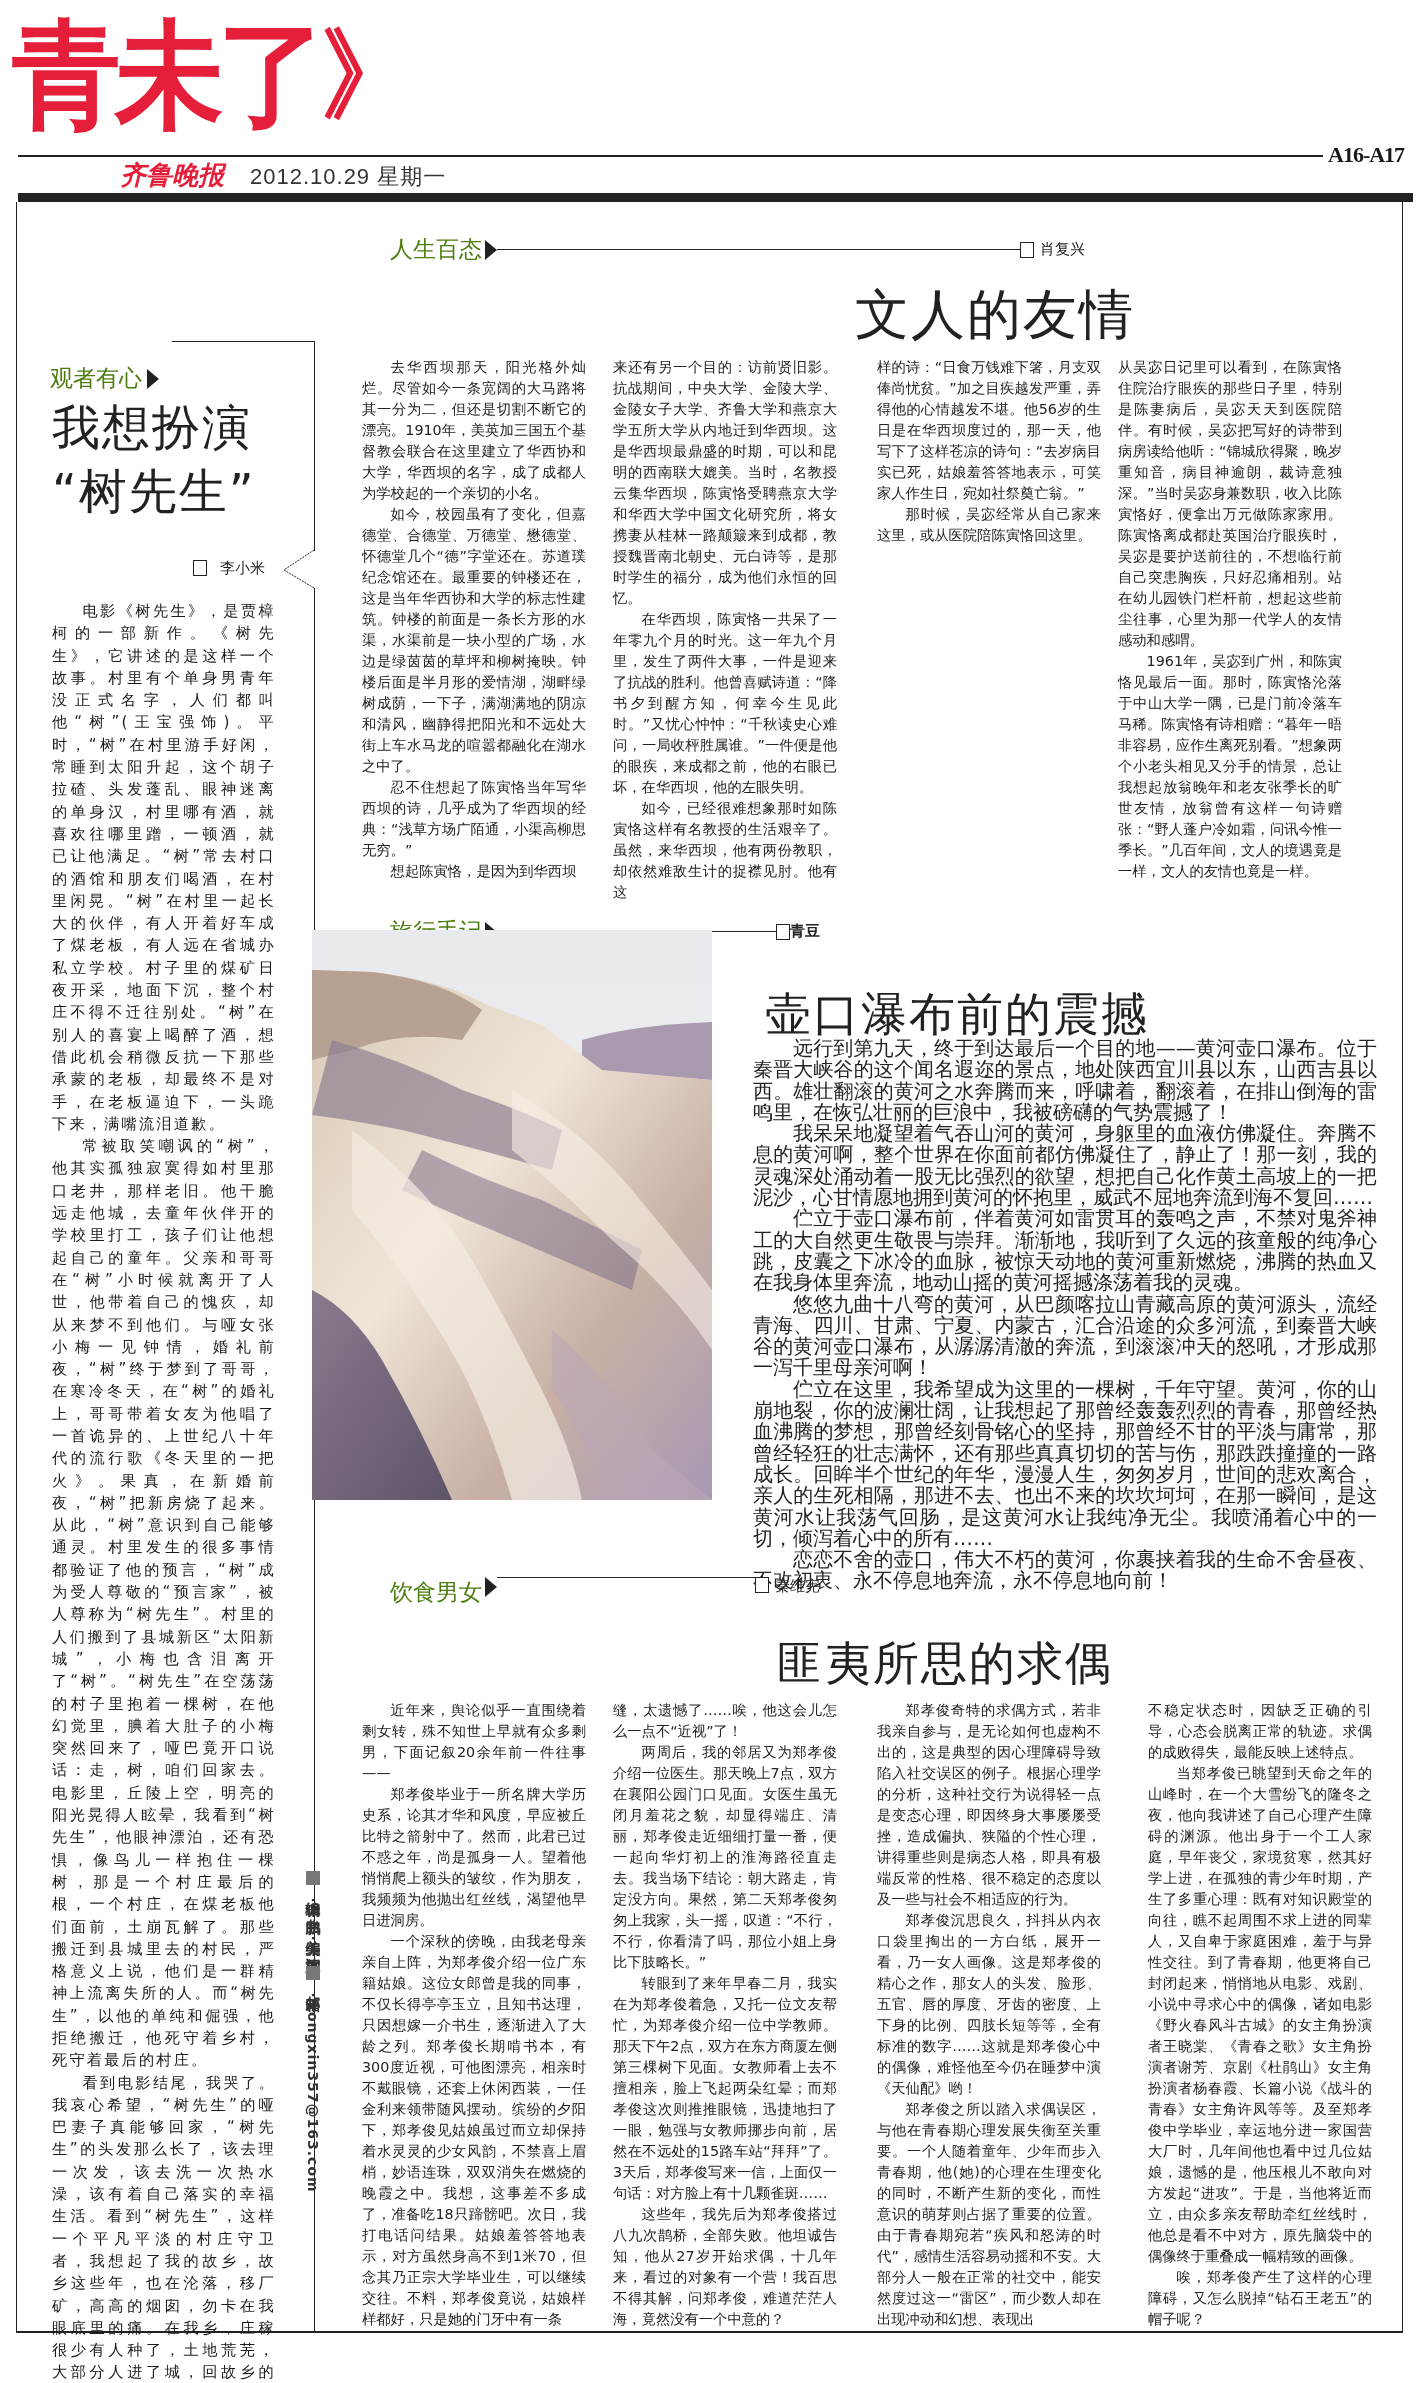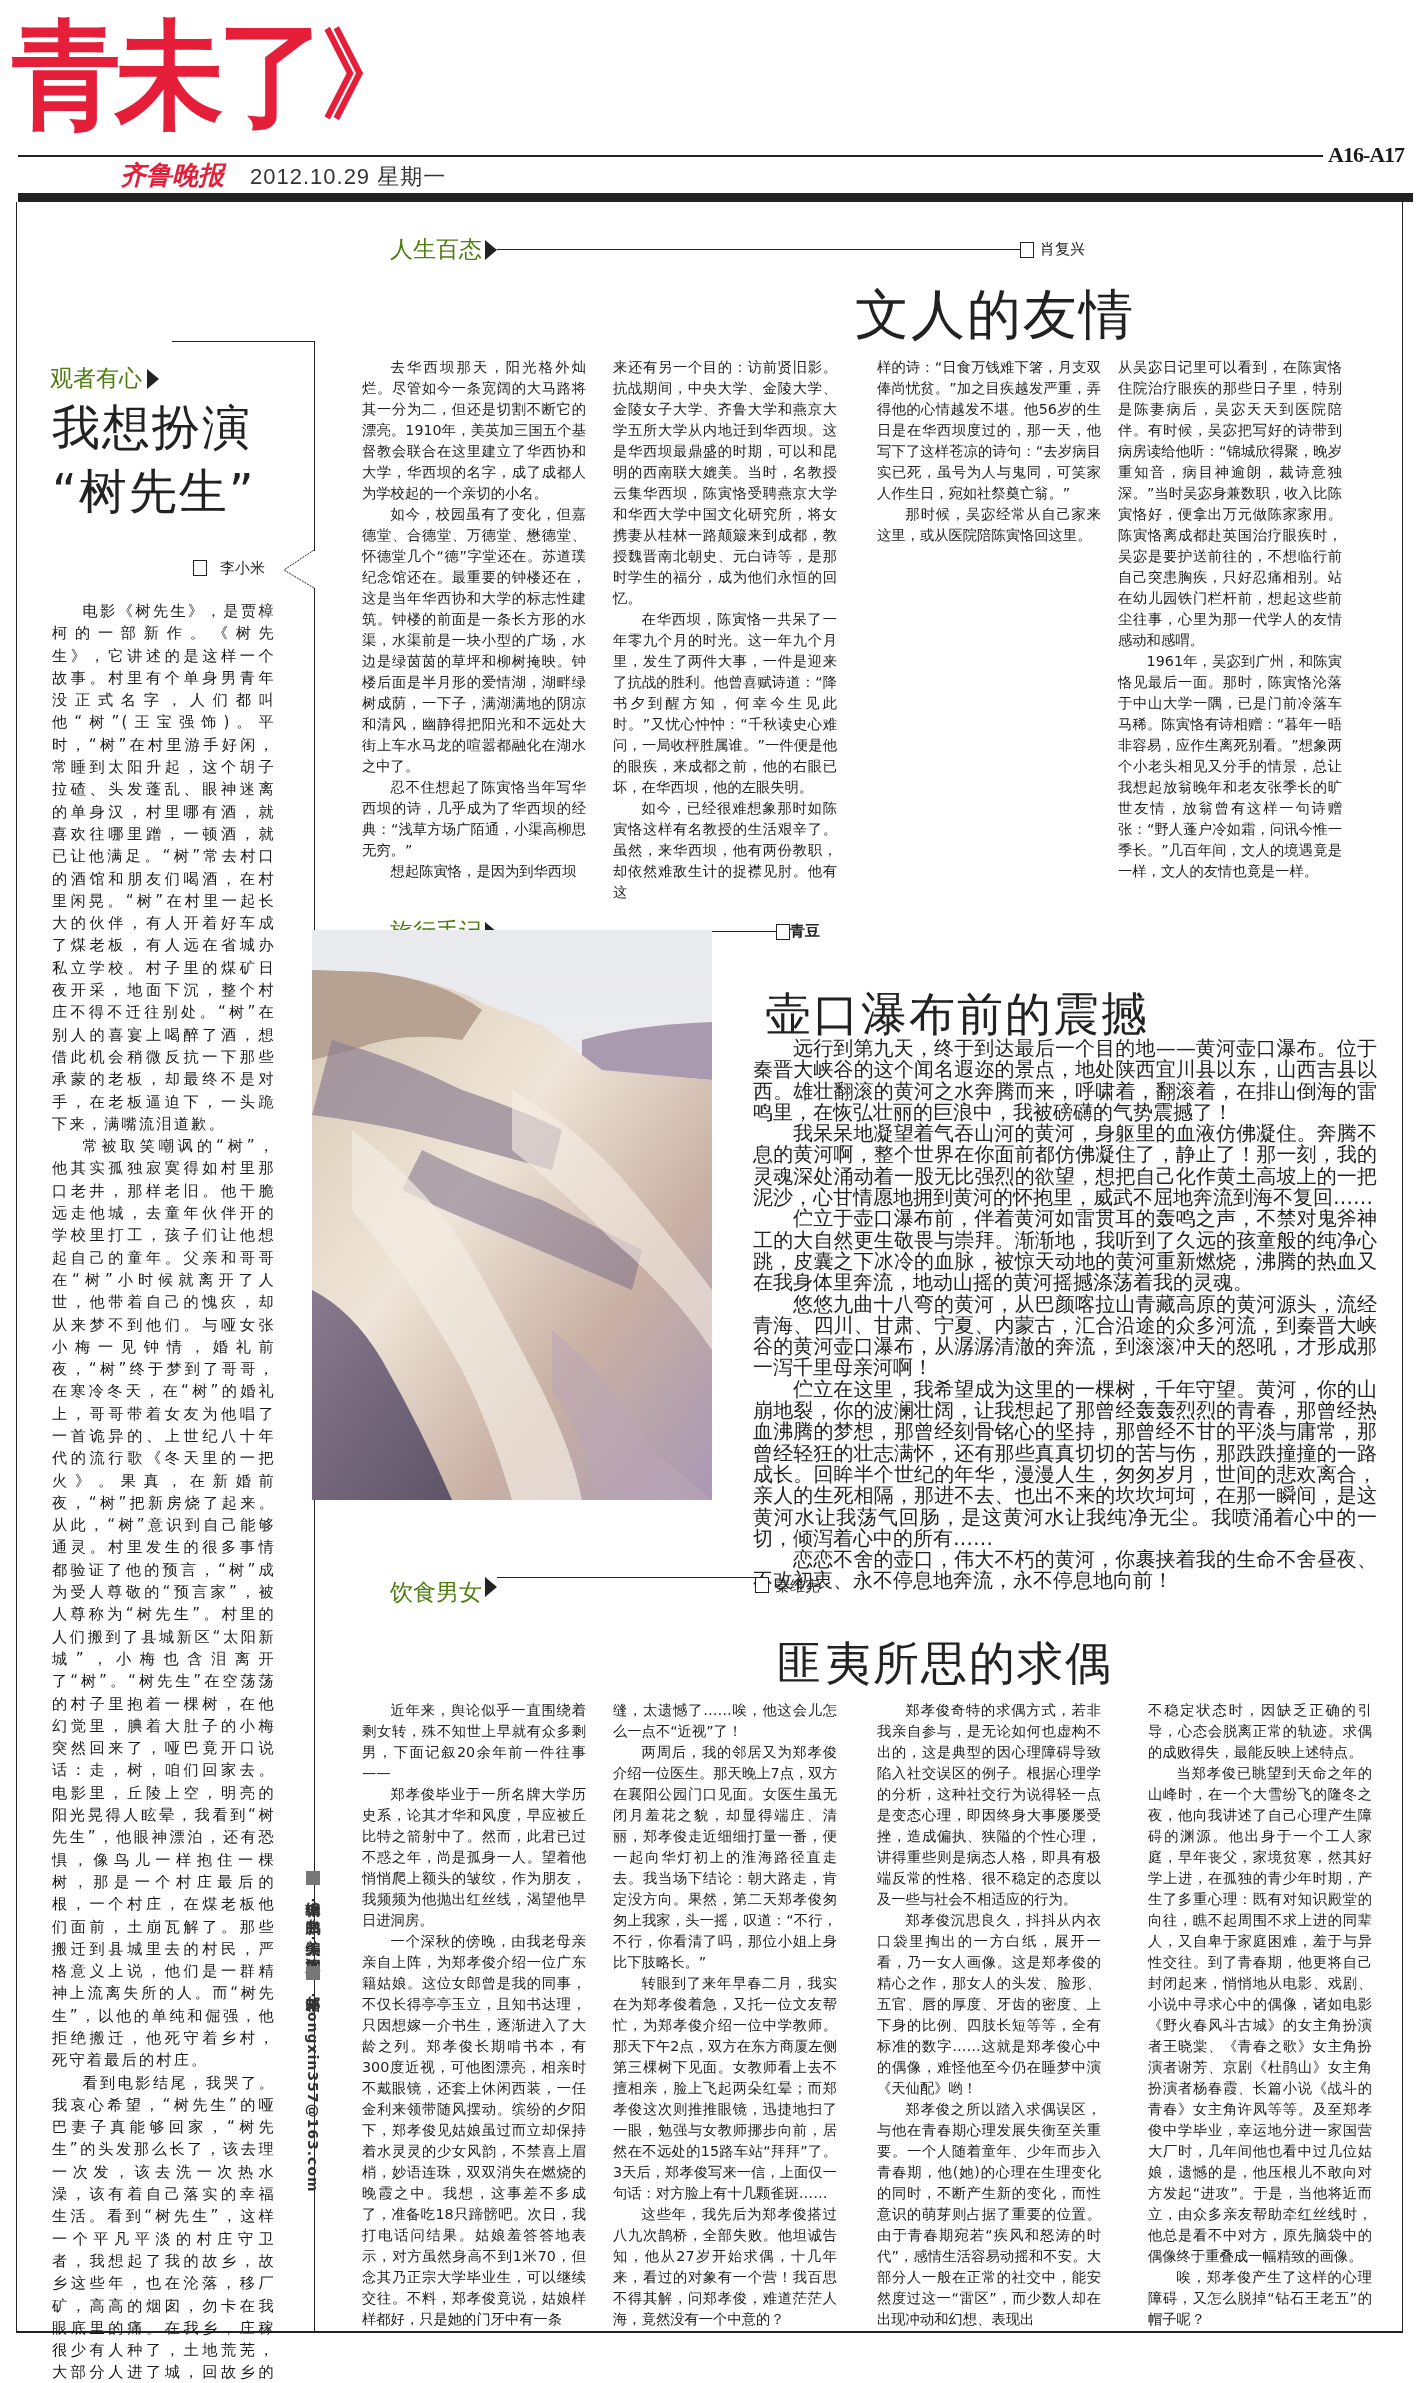--- a/index.html
+++ b/index.html
@@ -106,21 +106,21 @@
   <p>如今，校园虽有了变化，但嘉德堂、合德堂、万德堂、懋德堂、怀德堂几个“德”字堂还在。苏道璞纪念馆还在。最重要的钟楼还在，这是当年华西协和大学的标志性建筑。钟楼的前面是一条长方形的水渠，水渠前是一块小型的广场，水边是绿茵茵的草坪和柳树掩映。钟楼后面是半月形的爱情湖，湖畔绿树成荫，一下子，满湖满地的阴凉和清风，幽静得把阳光和不远处大街上车水马龙的喧嚣都融化在湖水之中了。</p>
   <p>忍不住想起了陈寅恪当年写华西坝的诗，几乎成为了华西坝的经典：“浅草方场广陌通，小渠高柳思无穷。”</p>
   <p>想起陈寅恪，是因为到华西坝</p>
 </div>
 <div class="abs col" style="left:613px; top:357px; width:224px;">
   <p style="text-indent:0">来还有另一个目的：访前贤旧影。抗战期间，中央大学、金陵大学、金陵女子大学、齐鲁大学和燕京大学五所大学从内地迁到华西坝。这是华西坝最鼎盛的时期，可以和昆明的西南联大媲美。当时，名教授云集华西坝，陈寅恪受聘燕京大学和华西大学中国文化研究所，将女携妻从桂林一路颠簸来到成都，教授魏晋南北朝史、元白诗等，是那时学生的福分，成为他们永恒的回忆。</p>
   <p>在华西坝，陈寅恪一共呆了一年零九个月的时光。这一年九个月里，发生了两件大事，一件是迎来了抗战的胜利。他曾喜赋诗道：“降书夕到醒方知，何幸今生见此时。”又忧心忡忡：“千秋读史心难问，一局收枰胜属谁。”一件便是他的眼疾，来成都之前，他的右眼已坏，在华西坝，他的左眼失明。</p>
   <p>如今，已经很难想象那时如陈寅恪这样有名教授的生活艰辛了。虽然，来华西坝，他有两份教职，却依然难敌生计的捉襟见肘。他有这</p>
 </div>
 <div class="abs col" style="left:877px; top:357px; width:224px;">
-  <p style="text-indent:0">样的诗：“日食万钱难下箸，月支双俸尚忧贫。”加之目疾越发严重，弄得他的心情越发不堪。他56岁的生日是在华西坝度过的，那一天，他写下了这样苍凉的诗句：“去岁病目实已死，虽号为人与鬼同，可笑家人作生日，宛如社祭奠亡翁。”</p>
+  <p style="text-indent:0">样的诗：“日食万钱难下箸，月支双俸尚忧贫。”加之目疾越发严重，弄得他的心情越发不堪。他56岁的生日是在华西坝度过的，那一天，他写下了这样苍凉的诗句：“去岁病目实已死，姑娘羞答答地表示，可笑家人作生日，宛如社祭奠亡翁。”</p>
   <p>那时候，吴宓经常从自己家来这里，或从医院陪陈寅恪回这里。</p>
 </div>
 <div class="abs col" style="left:1118px; top:357px; width:224px;">
   <p style="text-indent:0">从吴宓日记里可以看到，在陈寅恪住院治疗眼疾的那些日子里，特别是陈妻病后，吴宓天天到医院陪伴。有时候，吴宓把写好的诗带到病房读给他听：“锦城欣得聚，晚岁重知音，病目神逾朗，裁诗意独深。”当时吴宓身兼数职，收入比陈寅恪好，便拿出万元做陈家家用。陈寅恪离成都赴英国治疗眼疾时，吴宓是要护送前往的，不想临行前自己突患胸疾，只好忍痛相别。站在幼儿园铁门栏杆前，想起这些前尘往事，心里为那一代学人的友情感动和感喟。</p>
   <p>1961年，吴宓到广州，和陈寅恪见最后一面。那时，陈寅恪沦落于中山大学一隅，已是门前冷落车马稀。陈寅恪有诗相赠：“暮年一晤非容易，应作生离死别看。”想象两个小老头相见又分手的情景，总让我想起放翁晚年和老友张季长的旷世友情，放翁曾有这样一句诗赠张：“野人蓬户冷如霜，问讯今惟一季长。”几百年间，文人的境遇竟是一样，文人的友情也竟是一样。</p>
 </div>
 
 <div class="abs" style="left:390px; top:916px; display:flex; align-items:center; width:430px;">
   <span class="sec-label">旅行手记</span>
   <span class="sec-arrow" style="margin-left:3px;"></span>

